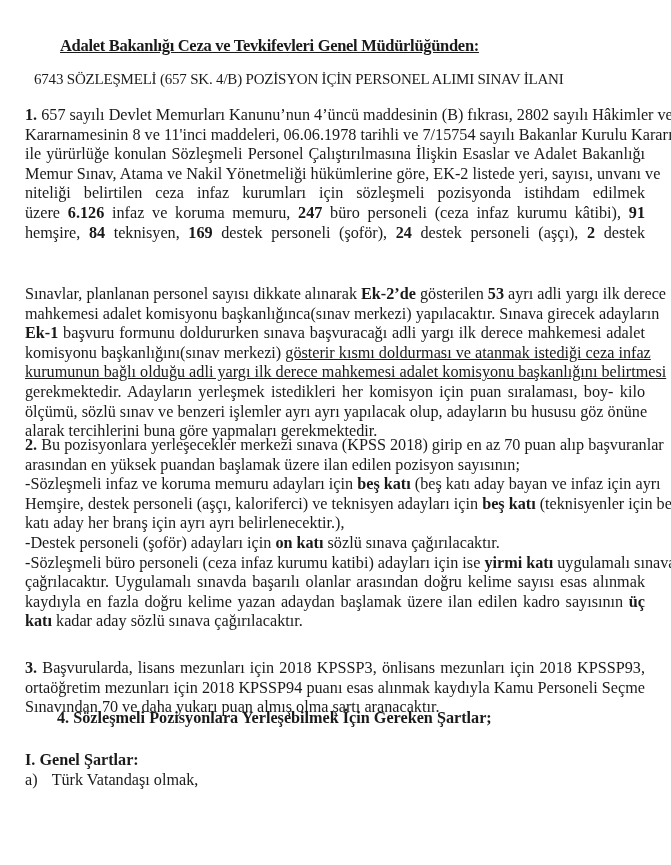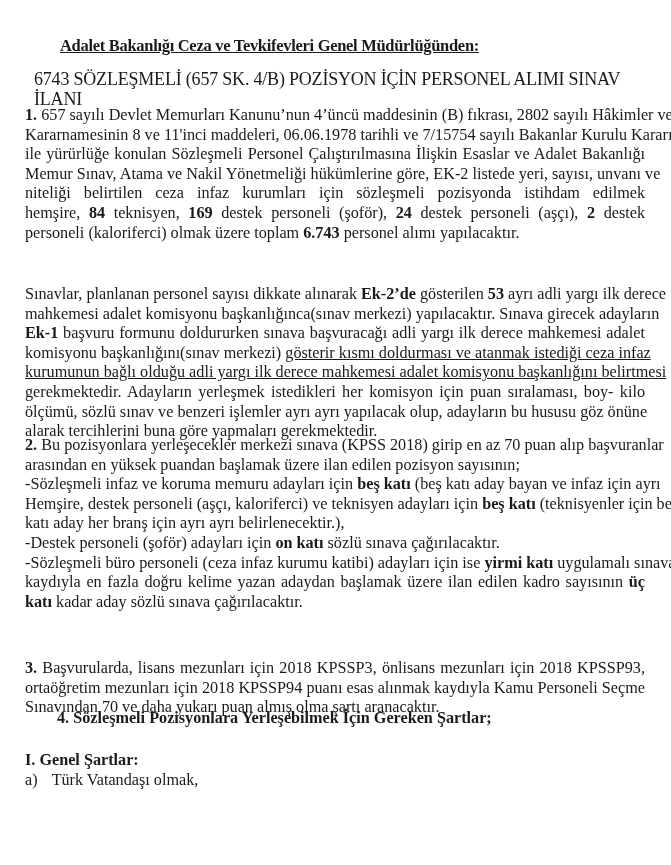--- a/index.html
+++ b/index.html
@@ -8,21 +8,21 @@
     position: absolute; left: 0; top: 0; width: 671px; height: 865px;
     font-family: "Liberation Serif", serif; color: #1a1a1a;
     font-size: 16.2px; line-height: 19.6px;
   }
   .title {
     position: absolute; left: 60px; top: 36px;
     font-weight: bold; text-decoration: underline; font-size: 16.5px;
     letter-spacing: -0.3px;
   }
   .subtitle {
-    position: absolute; left: 34px; top: 70px; font-size: 18px;
+    position: absolute; left: 34px; top: 70px; font-size: 15px;
     letter-spacing: -0.2px;
   }
   .para {
     position: absolute; left: 25px; width: 620px;
     text-align: justify;
   }
   .para .ln { display: block; text-align: justify; text-align-last: justify; white-space: nowrap; }
   .para .ln.last { text-align-last: left; }
   b { font-weight: bold; }
   u { text-decoration: underline; }
@@ -35,22 +35,22 @@
 
   <div class="title">Adalet Bakanlığı Ceza ve Tevkifevleri Genel Müdürlüğünden:</div>
   <div class="subtitle">6743 SÖZLEŞMELİ (657 SK. 4/B) POZİSYON İÇİN PERSONEL ALIMI SINAV İLANI</div>
 
   <div class="para" style="top:106px;">
     <span class="ln"><b>1.</b><span> 657 sayılı Devlet Memurları Kanunu’nun 4’üncü maddesinin (B) fıkrası, 2802 sayılı Hâkimler ve</span></span>
     <span class="ln">Kararnamesinin 8 ve 11'inci maddeleri, 06.06.1978 tarihli ve 7/15754 sayılı Bakanlar Kurulu Kararı</span>
     <span class="ln">ile yürürlüğe konulan Sözleşmeli Personel Çalıştırılmasına İlişkin Esaslar ve Adalet Bakanlığı</span>
     <span class="ln">Memur Sınav, Atama ve Nakil Yönetmeliği hükümlerine göre, EK-2 listede yeri, sayısı, unvanı ve</span>
     <span class="ln">niteliği belirtilen ceza infaz kurumları için sözleşmeli pozisyonda istihdam edilmek</span>
+    <span class="ln"><span>üzere </span><b>6.126</b><span> infaz ve koruma memuru, </span><b>247</b><span> büro personeli (ceza infaz kurumu kâtibi), </span><b>91</b></span>
     <span class="ln"><span>hemşire, </span><b>84</b><span> teknisyen, </span><b>169</b><span> destek personeli (şoför), </span><b>24</b><span> destek personeli (aşçı), </span><b>2</b><span> destek</span></span>
-    <span class="ln last"><span>personeli (kaloriferci) olmak üzere toplam </span><b>6.743</b><span> personel alımı yapılacaktır.</span></span>
   </div>
 
   <div class="para" style="top:285px;">
     <span class="ln"><span>Sınavlar, planlanan personel sayısı dikkate alınarak </span><b>Ek-2’de</b><span> gösterilen </span><b>53</b><span> ayrı adli yargı ilk derece</span></span>
     <span class="ln">mahkemesi adalet komisyonu başkanlığınca(sınav merkezi) yapılacaktır. Sınava girecek adayların</span>
     <span class="ln"><b>Ek-1</b><span> başvuru formunu doldururken sınava başvuracağı adli yargı ilk derece mahkemesi adalet</span></span>
     <span class="ln"><span>komisyonu başkanlığını(sınav merkezi) </span><u>gösterir kısmı doldurması ve atanmak istediği ceza infaz</u></span>
     <span class="ln"><u>kurumunun bağlı olduğu adli yargı ilk derece mahkemesi adalet komisyonu başkanlığını belirtmesi</u></span>
     <span class="ln">gerekmektedir. Adayların yerleşmek istedikleri her komisyon için puan sıralaması, boy- kilo</span>
     <span class="ln">ölçümü, sözlü sınav ve benzeri işlemler ayrı ayrı yapılacak olup, adayların bu hususu göz önüne</span>
@@ -58,20 +58,21 @@
   </div>
 
   <div class="para" style="top:436px;">
     <span class="ln"><b>2.</b><span> Bu pozisyonlara yerleşecekler merkezi sınava (KPSS 2018) girip en az 70 puan alıp başvuranlar</span></span>
     <span class="ln last">arasından en yüksek puandan başlamak üzere ilan edilen pozisyon sayısının;</span>
     <span class="ln"><span>-Sözleşmeli infaz ve koruma memuru adayları için </span><b>beş katı</b><span> (beş katı aday bayan ve infaz için ayrı</span></span>
     <span class="ln"><span>Hemşire, destek personeli (aşçı, kaloriferci) ve teknisyen adayları için </span><b>beş katı</b><span> (teknisyenler için beş</span></span>
     <span class="ln last">katı aday her branş için ayrı ayrı belirlenecektir.),</span>
     <span class="ln last"><span>-Destek personeli (şoför) adayları için </span><b>on katı</b><span> sözlü sınava çağırılacaktır.</span></span>
     <span class="ln"><span>-Sözleşmeli büro personeli (ceza infaz kurumu katibi) adayları için ise </span><b>yirmi katı</b><span> uygulamalı sınava</span></span>
+    <span class="ln">çağrılacaktır. Uygulamalı sınavda başarılı olanlar arasından doğru kelime sayısı esas alınmak</span>
     <span class="ln"><span>kaydıyla en fazla doğru kelime yazan adaydan başlamak üzere ilan edilen kadro sayısının </span><b>üç</b></span>
     <span class="ln last"><b>katı</b><span> kadar aday sözlü sınava çağırılacaktır.</span></span>
   </div>
 
   <div class="para" style="top:659px;">
     <span class="ln"><b>3.</b><span> Başvurularda, lisans mezunları için 2018 KPSSP3, önlisans mezunları için 2018 KPSSP93,</span></span>
     <span class="ln">ortaöğretim mezunları için 2018 KPSSP94 puanı esas alınmak kaydıyla Kamu Personeli Seçme</span>
     <span class="ln last">Sınavından 70 ve daha yukarı puan almış olma şartı aranacaktır.</span>
   </div>
 

